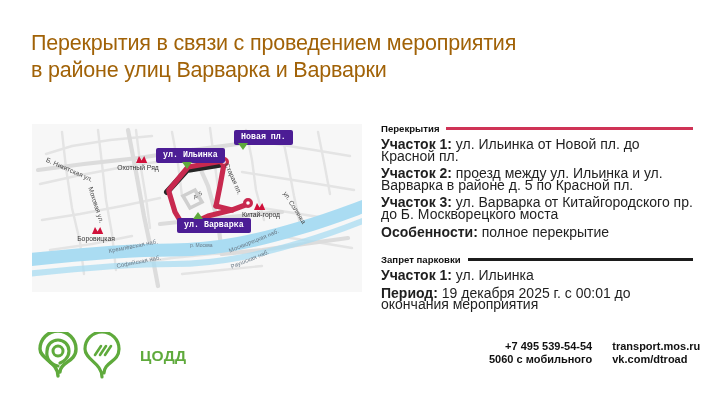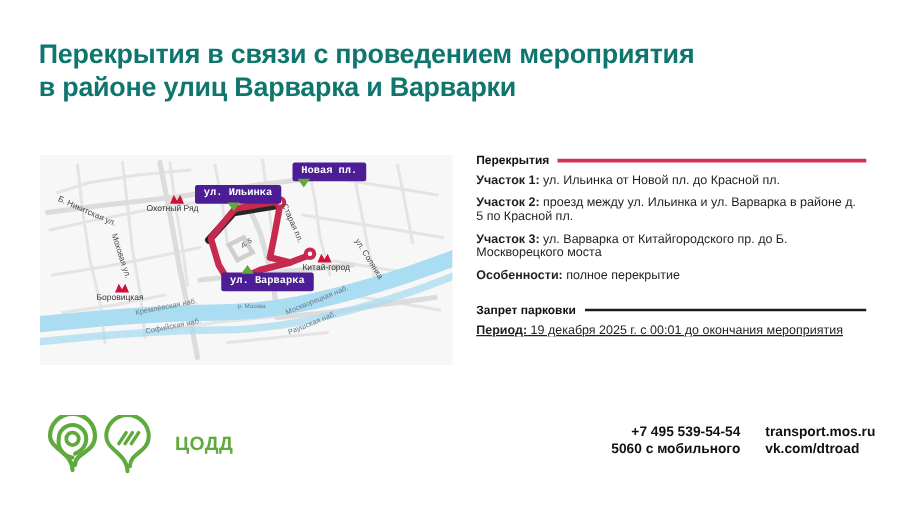--- a/index.html
+++ b/index.html
@@ -17,23 +17,23 @@
   }
 
   
   .page-title {
     position: absolute;
     left: 31px;
     top: 30px;
     width: 660px;
     font-size: 21.5px;
     line-height: 27px;
-    font-weight: bold;
+    font-weight: normal;
     letter-spacing: -0.2px;
-    color: #0f766e;
+    color: #a16207;
   }
   .page-title .line { display: block; white-space: nowrap; }
 
   
   .map-panel {
     position: absolute;
     left: 32px;
     top: 124px;
     width: 330px;
     height: 168px;
@@ -119,26 +119,26 @@
     font-size: 9.6px;
     font-weight: bold;
     color: #111111;
     white-space: nowrap;
   }
   .section-head .rule { flex: 1; height: 2.6px; }
   .rule-closure { background: #cf3356; }
   .rule-parking { background: #1c1c1c; }
 
   .info-row {
-    font-size: 10px;
+    font-size: 14px;
     line-height: 11.6px;
     color: #1f1f1f;
     margin-bottom: 6px;
   }
-  .info-row:last-child { margin-bottom: 0; text-decoration: underline; }
+  .info-row:last-child { margin-bottom: 0; }
   .info-row .k { font-weight: bold; }
   .spacer-block { height: 10px; }
 
   
   .footer-logo {
     position: absolute;
     left: 36px;
     top: 332px;
     display: flex;
     align-items: center;
@@ -283,20 +283,23 @@
   </div>
 
   <div class="spacer-block"></div>
 
   <div class="section-head">
     <span class="ttl">Запрет парковки</span>
     <span class="rule rule-parking"></span>
   </div>
 
   <div class="info-row">
+    <span class="k">Участок 1:</span><span> ул. Ильинка</span>
+  </div>
+  <div class="info-row">
     <span class="k">Период:</span><span> 19 декабря 2025 г. с 00:01 до окончания мероприятия</span>
   </div>
 </div>
 
 <div class="footer-logo">
   <svg width="44" height="48" viewBox="0 0 44 48">
     <g fill="none" stroke="#5faa3c" stroke-linecap="round">
       <path d="M22 44 C 22 30, 4 27, 4 17 A 18 18 0 0 1 40 17 C 40 30, 24 30, 24 40" stroke-width="3.4"></path>
       <path d="M22 34 C 14 33, 10 26, 11 19 A 11 11 0 0 1 33 19 C 33 26, 27 30, 24 31" stroke-width="3.2"></path>
       <circle cx="22" cy="19" r="5" stroke-width="3"></circle>

